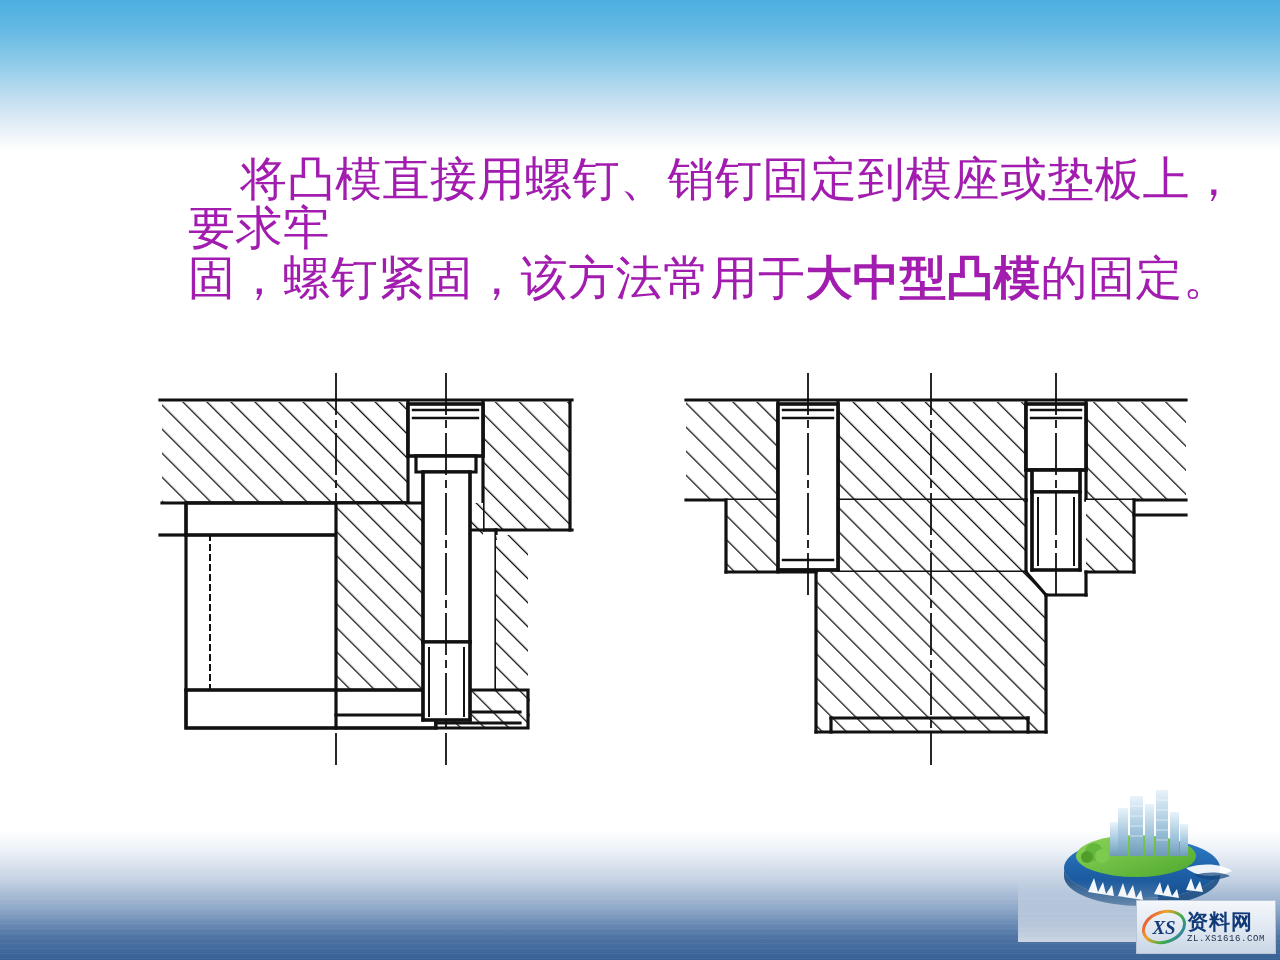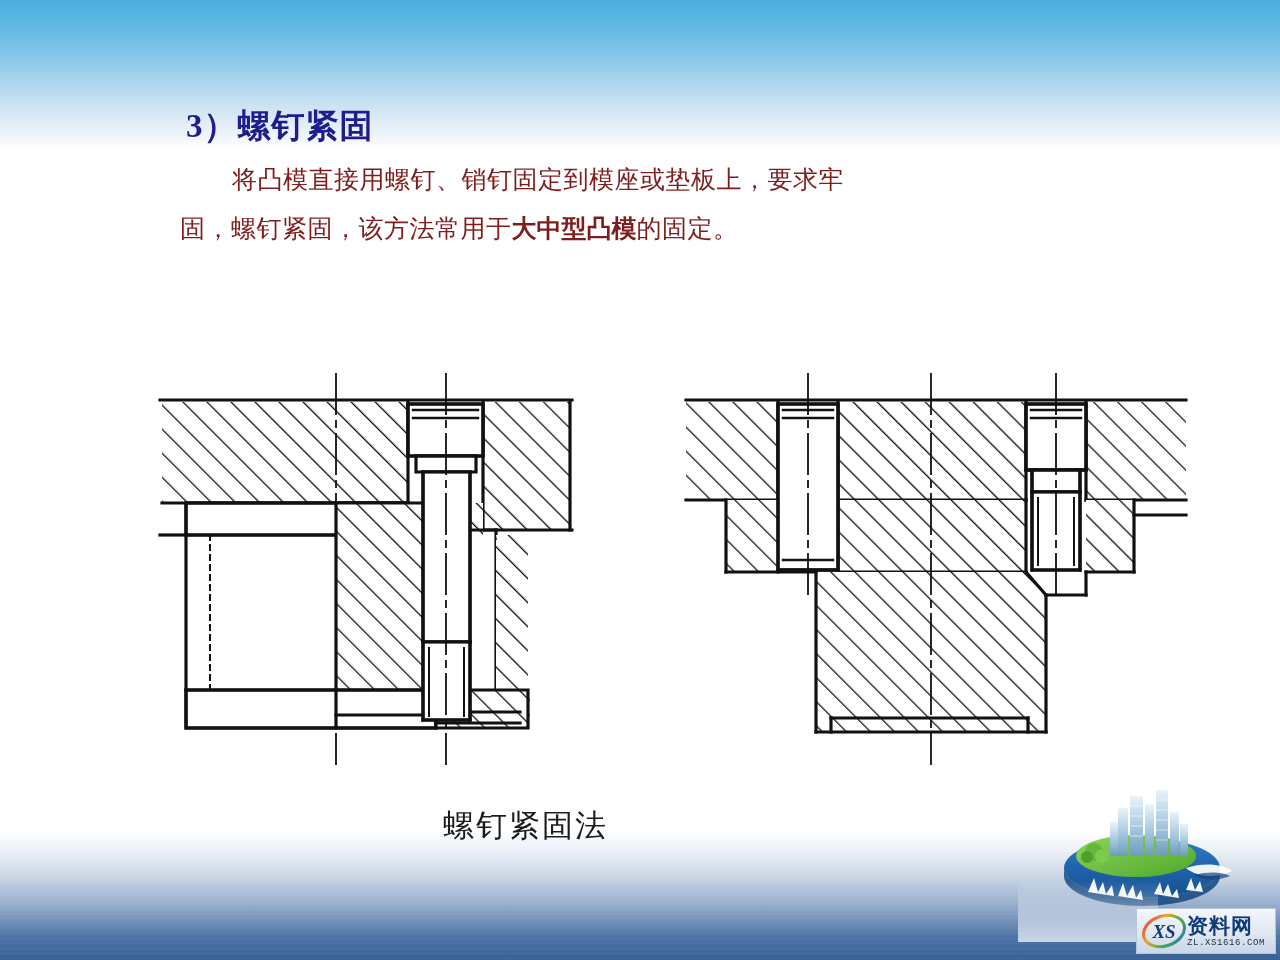--- a/index.html
+++ b/index.html
@@ -73,27 +73,27 @@
     font-family: "Liberation Serif", "DejaVu Serif", serif;
     font-size: 33px;
     font-weight: 700;
     color: #1d1d8e;
     letter-spacing: 1px;
     white-space: nowrap;
   }
 
   .body-text {
     position: absolute;
-    left: 180px;
+    left: 188px;
     top: 155px;
     width: 1068px;
     font-family: "Liberation Serif", "DejaVu Serif", serif;
-    font-size: 25px;
+    font-size: 47px;
     line-height: 49px;
-    color: #7f1d1d;
+    color: #a21caf;
     letter-spacing: .5px;
   }
   .body-text .indent { display: inline-block; width: 52px; }
   .body-text .emph {
     font-family: "Liberation Sans", "DejaVu Sans", sans-serif;
     font-weight: 700;
     letter-spacing: 0;
     margin-top: 17px;
   }
 
@@ -128,21 +128,21 @@
     height: 170px;
     pointer-events: none;
   }
   .art svg { display: block; }
 
   .watermark {
     position: absolute;
     right: 4px;
     bottom: 6px;
     width: 140px;
-    height: 46px;
+    height: 54px;
     background: linear-gradient(to bottom, #f4f7fb 0%, #dfe7f0 55%, #c9d6e6 100%);
     border: 1px solid #b8c6d8;
     display: flex;
     align-items: center;
     box-sizing: border-box;
     padding: 18px 4px;
   }
   .wm-mark {
     position: relative;
     width: 46px;
@@ -172,21 +172,20 @@
   }
 </style>
 </head>
 <body>
 
 <div id="slide">
 
   <div class="bg-top"></div>
   <div class="bg-bottom"></div>
 
-  <div class="heading">3）螺钉紧固</div>
 
   <div class="body-text">
     <span class="indent"></span><span>将凸模直接用螺钉、销钉固定到模座或垫板上，要求牢</span><br>
     <span>固，螺钉紧固，该方法常用于</span><span class="emph">大中型凸模</span><span>的固定。</span>
   </div>
 
   <div class="figure">
     <svg width="1060" height="420" viewBox="0 0 1060 420" xmlns="http://www.w3.org/2000/svg">
       <defs>
 
@@ -367,21 +366,20 @@
             <path d="M142,14 L142,240"></path>
             <path d="M265,14 L265,404"></path>
             <path d="M390,14 L390,240"></path>
           </g>
         </g>
 
       </g>
     </svg>
   </div>
 
-  <div class="caption">螺钉紧固法</div>
 
   <div class="art">
     <svg width="248" height="170" viewBox="0 0 248 170" xmlns="http://www.w3.org/2000/svg">
       <defs>
         <linearGradient id="seaG" x1="0" y1="0" x2="0" y2="1">
           <stop offset="0%" stop-color="#2f7fc8"></stop>
           <stop offset="55%" stop-color="#1e61a8"></stop>
           <stop offset="100%" stop-color="#16508f"></stop>
         </linearGradient>
         <linearGradient id="grassG" x1="0" y1="0" x2="1" y2="1">

